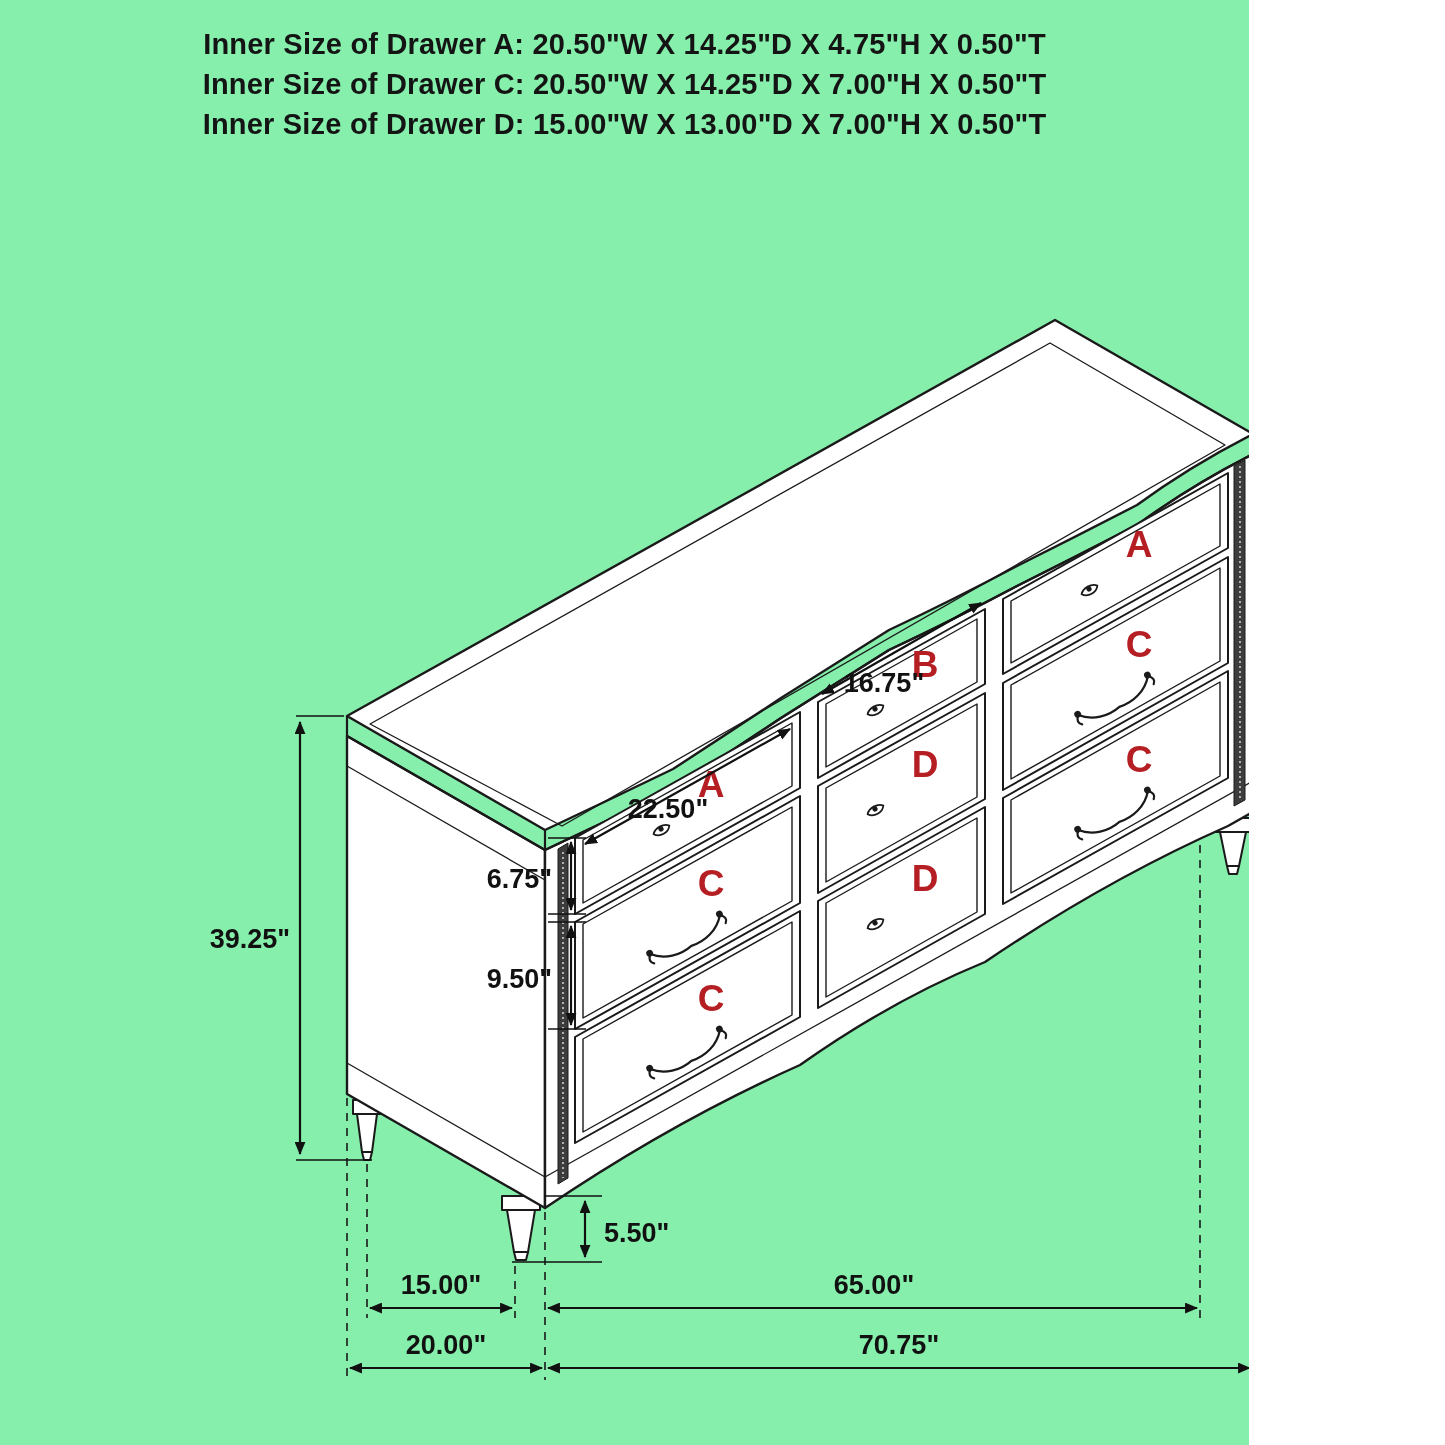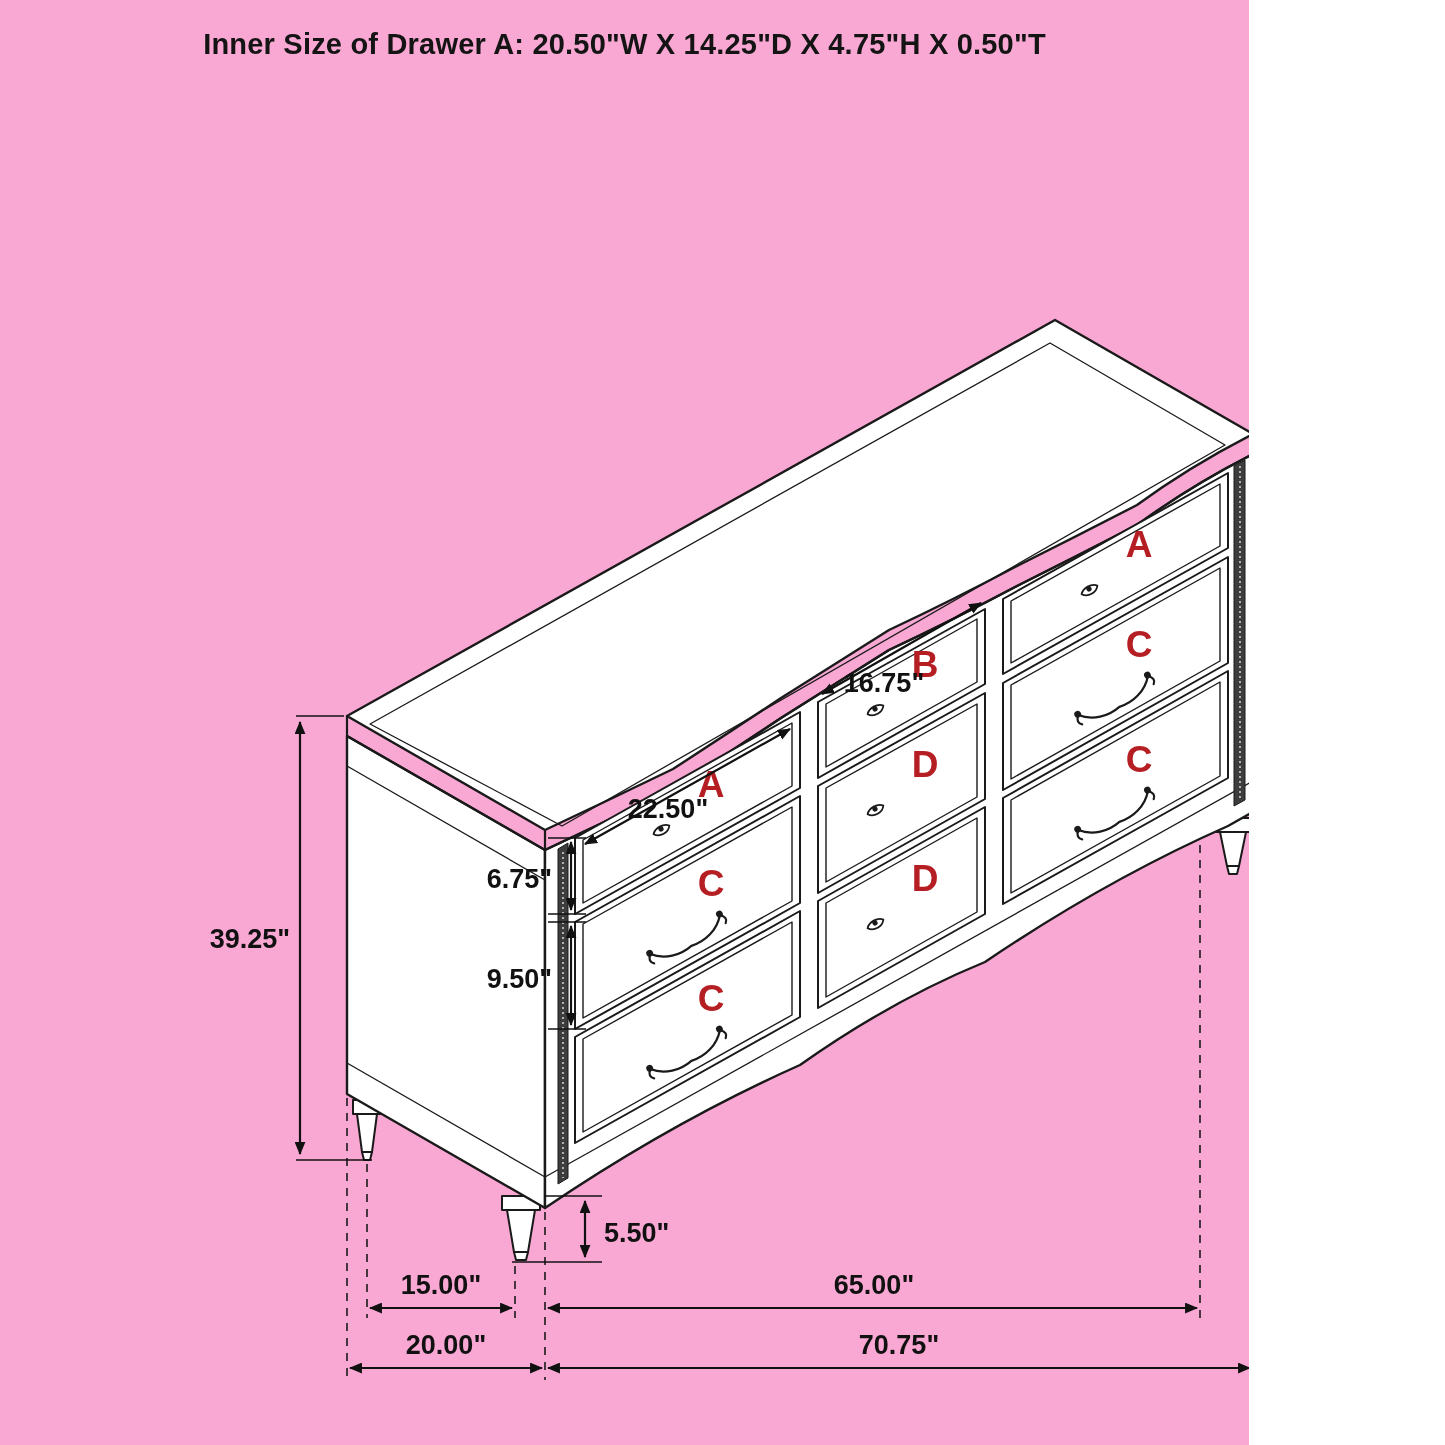--- a/index.html
+++ b/index.html
@@ -1,16 +1,16 @@
 <!DOCTYPE html>
 <html><head>
 <meta charset="utf-8">
 <style>
   html,body{margin:0;padding:0;background:#fff;}
-  .page{position:relative;width:1249px;height:1445px;background:#f9a8d4;overflow:hidden;
+  .page{position:relative;width:1249px;height:1445px;background:#86efac;overflow:hidden;
         font-family:"Liberation Sans",sans-serif;}
   .title-block{position:absolute;top:24px;left:0;width:100%;text-align:center;
         font-weight:bold;font-size:29px;color:#141414;letter-spacing:.2px;}
   .title-block div{line-height:40px;white-space:nowrap;}
   svg{position:absolute;left:0;top:0;}
   .ln{fill:none;stroke:#1a1a1a;stroke-width:2.2;stroke-linejoin:round;stroke-linecap:round;}
   .thin{fill:none;stroke:#1a1a1a;stroke-width:1.3;stroke-linejoin:round;}
   .face{fill:#ffffff;stroke:#1a1a1a;stroke-width:2.4;stroke-linejoin:round;}
   .panel{fill:#ffffff;stroke:#1a1a1a;stroke-width:2;stroke-linejoin:round;}
   .inner{fill:none;stroke:#1a1a1a;stroke-width:1.4;stroke-linejoin:round;}
@@ -27,20 +27,22 @@
   .knob{stroke:#1a1a1a;stroke-width:1.8;fill:none;stroke-linecap:round;}
   .knob .dot{fill:#1a1a1a;stroke:none;}
 </style>
 </head>
 <body>
 
 <div class="page">
 
   <div class="title-block">
     <div>Inner Size of Drawer A: 20.50"W X 14.25"D X 4.75"H X 0.50"T</div>
+    <div>Inner Size of Drawer C: 20.50"W X 14.25"D X 7.00"H X 0.50"T</div>
+    <div>Inner Size of Drawer D: 15.00"W X 13.00"D X 7.00"H X 0.50"T</div>
   </div>
 
   <svg width="1445" height="1445" viewBox="0 0 1445 1445">
     <defs>
       <marker id="ah" viewBox="0 0 12 10" refX="11" refY="5" markerWidth="13" markerHeight="11" orient="auto-start-reverse" markerUnits="userSpaceOnUse">
         <path d="M0,0 L12,5 L0,10 Z" fill="#111"></path>
       </marker>
     </defs>
 
     <g>

